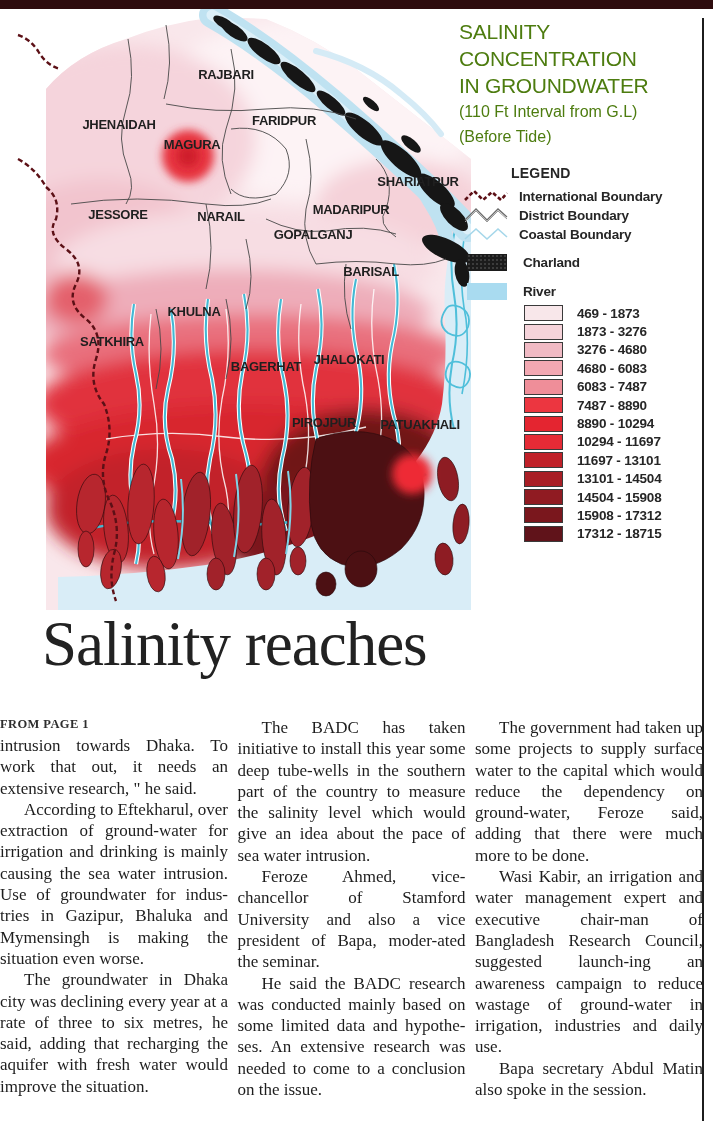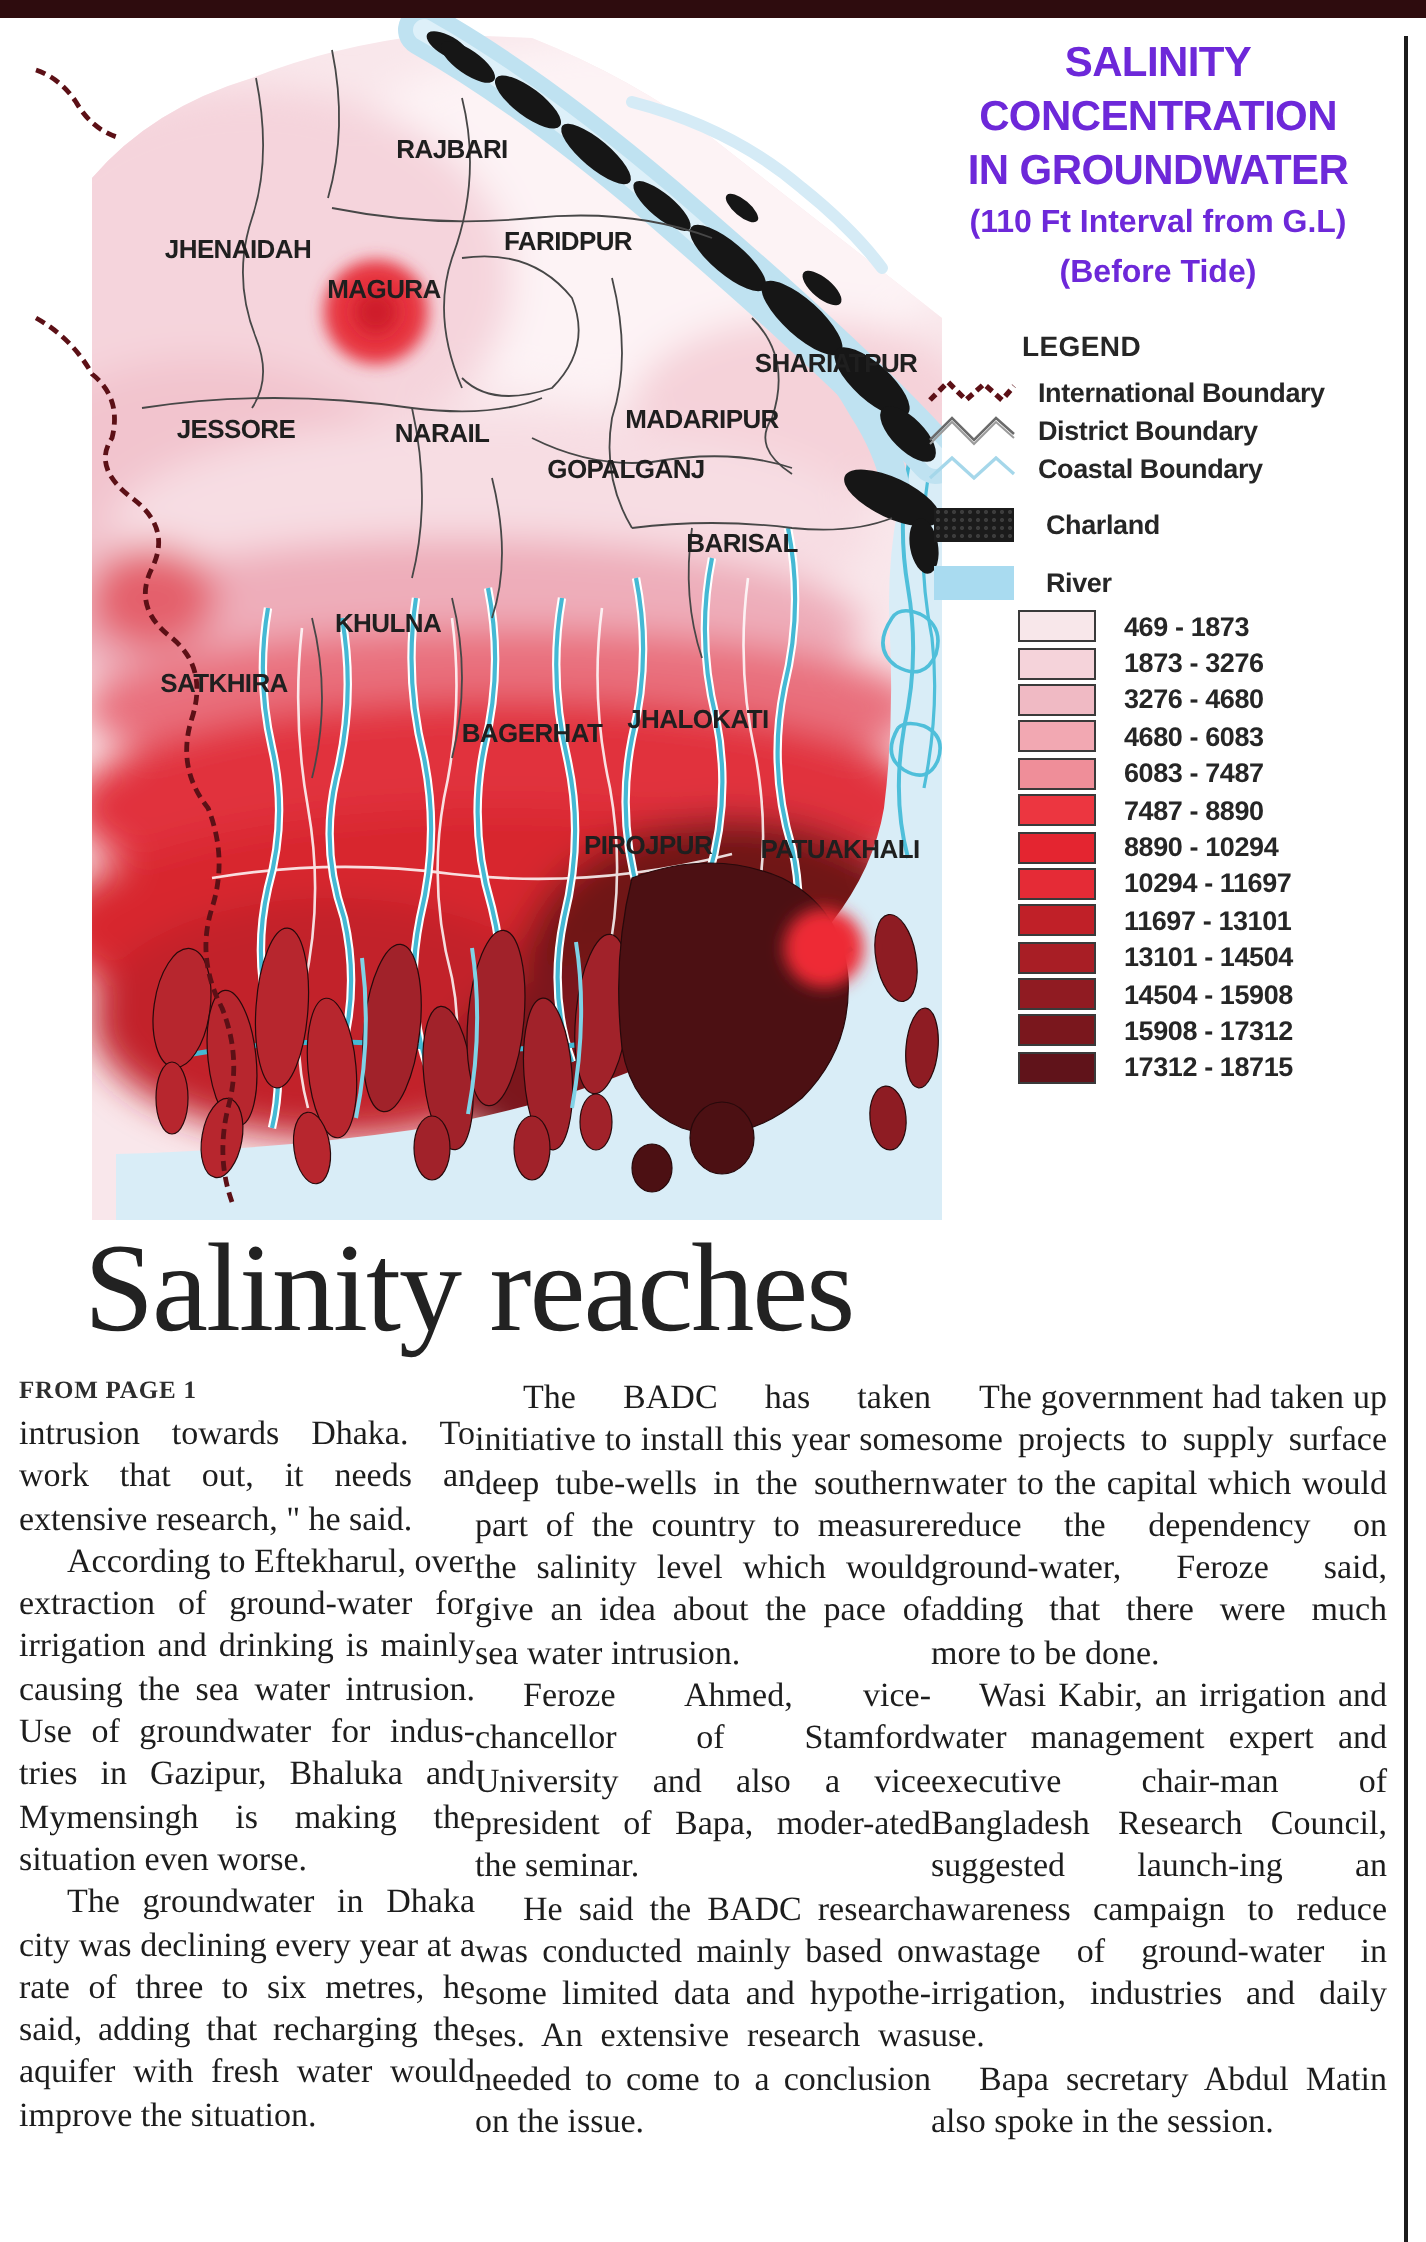--- a/index.html
+++ b/index.html
@@ -6,45 +6,45 @@
   #page{position:relative;width:713px;height:1121px;background:#fff;overflow:hidden;
         font-family:"Liberation Sans",sans-serif;}
   
   #topbar{position:absolute;left:0;top:0;width:713px;height:9px;background:#2e0c0e;}
   
   #vrule{position:absolute;left:702px;top:18px;width:2px;height:1103px;background:#1c1c1c;}
   
   #map-wrap{position:absolute;left:16px;top:9px;width:455px;height:601px;}
   
   #legend{position:absolute;left:459px;top:18px;width:240px;height:592px;color:#262626;}
-  .lg-head{ text-align:center;font-weight:bold;color:#6d28d9;}
+  .lg-head{ font-weight:normal;color:#4d7c0f;}
   .lg-line{font-size:21px;line-height:27px;letter-spacing:-0.3px;}
   .lg-sub1{font-size:16px;line-height:25px;}
   .lg-sub2{font-size:16px;line-height:25px;}
   .lg-sub3{font-size:12.5px;line-height:20px;}
   .lg-title{font-size:14px;font-weight:bold;margin:16px 0 6px 4px;letter-spacing:0.2px;padding-left:48px;}
   .lg-row{display:flex;align-items:center;margin:1px 0 1px 4px;}
   .lg-row .ic{width:46px;height:18px;flex:0 0 46px;margin-right:10px;}
   .lg-label{font-size:13.5px;font-weight:bold;letter-spacing:-0.2px;}
   .boxswatch{width:40px;height:17px;flex:0 0 40px;margin:3px 16px 3px 4px;}
   .charland-box{background:#1b1b1b;
     background-image:radial-gradient(#3c3c3c 1px, transparent 1.1px);background-size:4px 4px;}
   .river-box{background:#a9dbf0;}
   .sal-title{font-size:14px;font-weight:bold;margin:8px 0 4px 10px;}
-  .sal-rows{margin-left:14px;padding-left:36px;}
+  .sal-rows{margin-left:29px;padding-left:36px;}
   .sal-row{display:flex;align-items:center;height:18.4px;}
   .sal-row .swatch{width:37px;height:14px;flex:0 0 37px;border:1.2px solid #3a3a3a;margin-right:14px;}
   .sal-row .sal-label{font-size:13.5px;font-weight:bold;letter-spacing:-0.2px;}
   
   #headline{position:absolute;left:0px;top:608px;width:700px;height:74px;
     font-family:"Liberation Serif",serif;font-size:63px;font-weight:normal;color:#222;
     letter-spacing:-1px;white-space:nowrap;margin-left:42px;}
   #article{position:absolute;left:0;top:688px;width:703px;height:430px;
     font-family:"Liberation Serif",serif;color:#1d1d1d;}
-  .cols{display:flex;justify-content:center;width:703px;}
+  .cols{display:flex;justify-content:space-between;width:703px;margin-top:29px;}
   .col{width:228px;}
   .kicker{font-size:12.5px;font-weight:bold;letter-spacing:0.4px;color:#2e2e2e;
     margin:0 0 3px 0;font-family:"Liberation Serif",serif;}
   .col p{margin:0;font-size:17px;line-height:21.3px;text-align:justify;text-indent:24px;}
   .col p.no-indent{text-indent:0;}
   svg text{font-family:"Liberation Sans",sans-serif;font-weight:bold;}
 </style>
 </head>
 <body>
 

